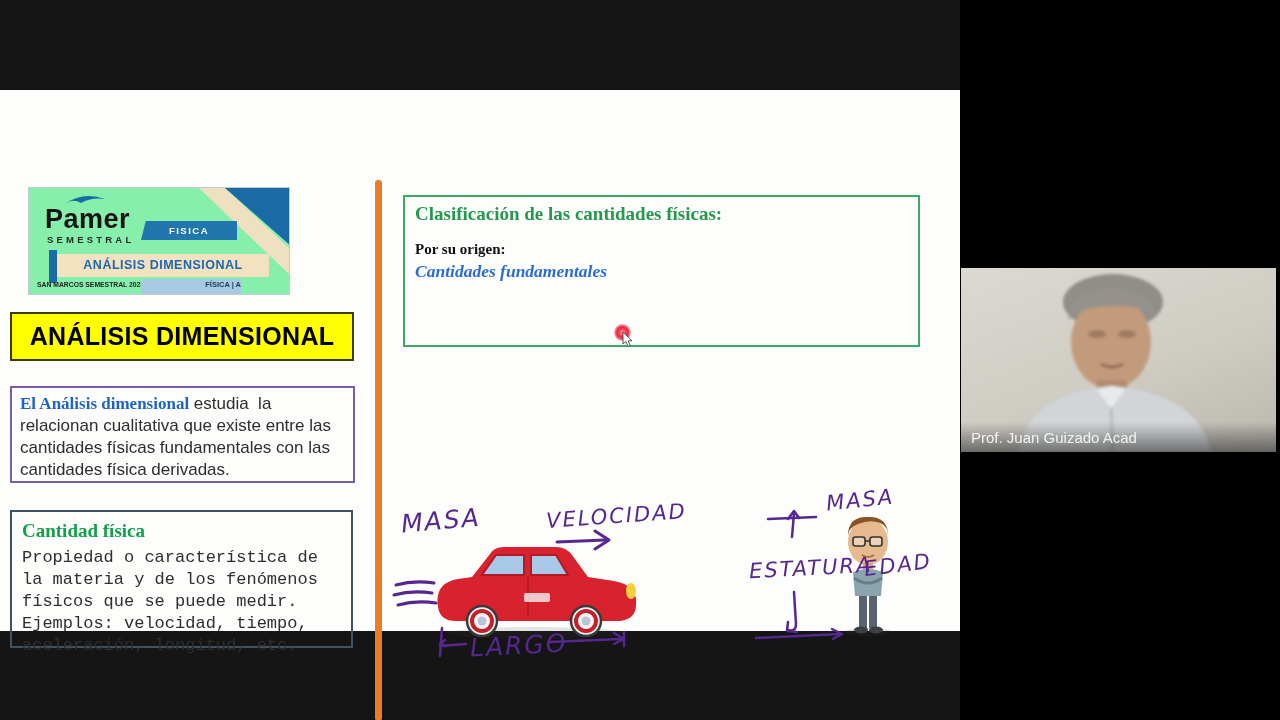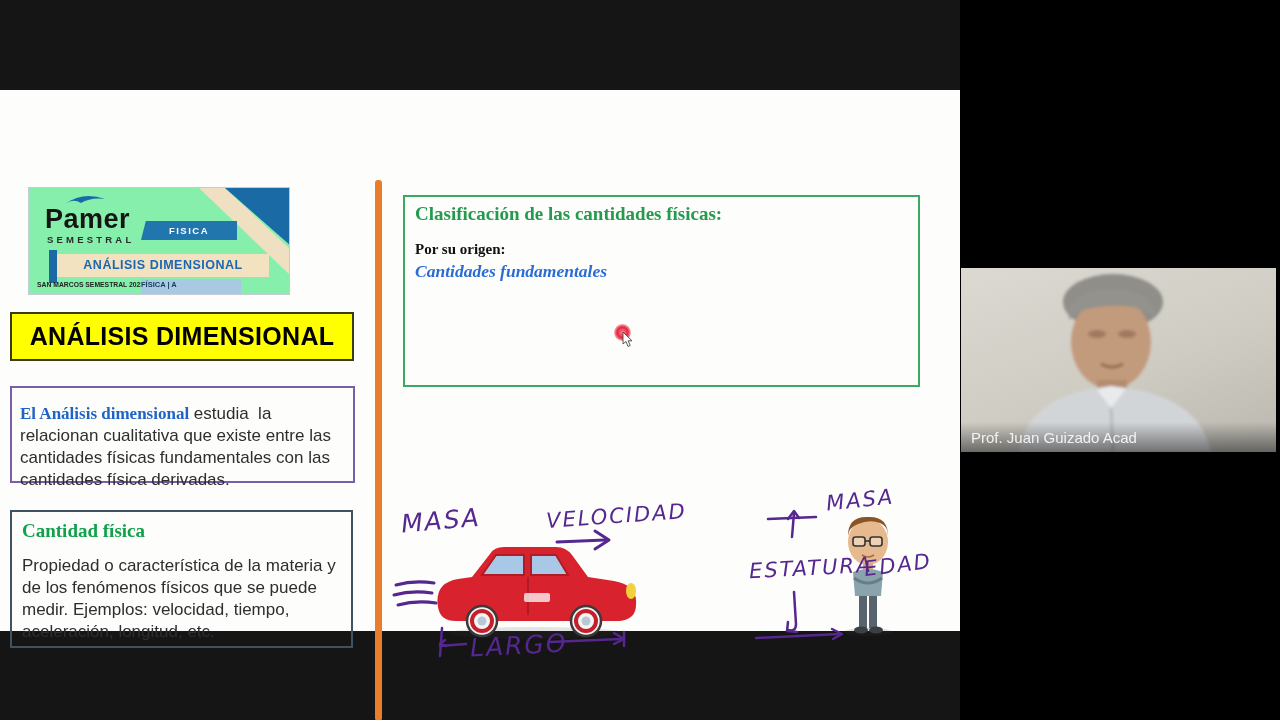--- a/index.html
+++ b/index.html
@@ -22,40 +22,40 @@
          letter-spacing:3.2px;}
   .subject-badge{position:absolute;left:112px;top:33px;width:96px;height:19px;background:#2176ad;
          color:#fff;font-size:9.5px;font-weight:bold;letter-spacing:1.5px;text-align:center;
          line-height:19px;clip-path:polygon(5% 0,100% 0,100% 100%,0 100%);}
   .tan-banner{position:absolute;left:28px;top:66px;width:212px;height:23px;background:#f2e2c0;
          color:#1c66b2;font-weight:bold;font-size:12.5px;text-align:center;line-height:23px;
          letter-spacing:.5px;}
   .blue-bar{position:absolute;left:20px;top:62px;width:8px;height:33px;background:#1a6aa6;}
   .hfoot-left{position:absolute;left:8px;top:93px;font-size:6.8px;font-weight:bold;color:#222;}
   .hfoot-badge{position:absolute;left:112px;top:91px;width:100px;height:28px;background:#a9c9e2;
-         color:#173a5e;font-size:7.5px;font-weight:bold;text-align:left;line-height:12px;}
+         color:#173a5e;font-size:7.5px;font-weight:bold;text-align:right;line-height:12px;}
 
   
   .main-title{position:absolute;left:10px;top:222px;width:344px;height:49px;background:#FFFF00;
          border:2px solid #3c3c14;color:#000;font-weight:bold;font-size:25px;text-align:center;
          line-height:45px;letter-spacing:.3px;}
   .def-box{position:absolute;left:10px;top:296px;width:345px;height:97px;border:2px solid #7a5fa8;
-         padding:15px 8px;font-size:17px;line-height:1.3;color:#2e2e2e;}
+         padding:5px 8px;font-size:17px;line-height:1.3;color:#2e2e2e;}
   .def-lead{font-family:"Liberation Serif",serif;font-weight:bold;color:#1e63c8;}
   .def-body{white-space:pre-wrap;}
   .qty-box{position:absolute;left:10px;top:420px;width:343px;height:138px;border:2px solid #3f5261;
          padding:8px 10px;color:#2e2e2e;}
   .qty-title{font-family:"Liberation Serif",serif;font-weight:bold;font-size:19px;color:#12a14b;}
-  .qty-body{margin-top:13px;font-size:17px;line-height:1.3;}
+  .qty-body{margin-top:5px;font-size:17px;line-height:1.3;font-family:Liberation Mono, monospace;}
 
   .divider{position:absolute;left:375px;top:90px;width:7px;height:541px;background:#e87d2b;
          border-radius:3px;}
 
   
-  .class-box{position:absolute;left:403px;top:105px;width:517px;height:192px;
+  .class-box{position:absolute;left:403px;top:105px;width:517px;height:152px;
          border:2px solid #3baa63;padding:6px 10px;}
   .class-title{font-family:"Liberation Serif",serif;font-weight:bold;font-size:19px;color:#259a4e;}
   .class-origin{font-family:"Liberation Serif",serif;font-weight:bold;font-size:15px;color:#111;
          margin-top:16px;}
   .class-lead{font-family:"Liberation Serif",serif;font-weight:bold;font-style:italic;
          font-size:17.5px;color:#2b6cd4;margin-top:3px;}
   .class-body{font-size:17px;line-height:1.32;color:#2e2e2e;margin-top:2px;}
   .derived-box{position:absolute;left:403px;top:277px;width:519px;height:72px;
          border:2px solid #e25555;padding:4px 10px;}
   .derived-title{font-family:"Liberation Serif",serif;font-weight:bold;font-style:italic;

